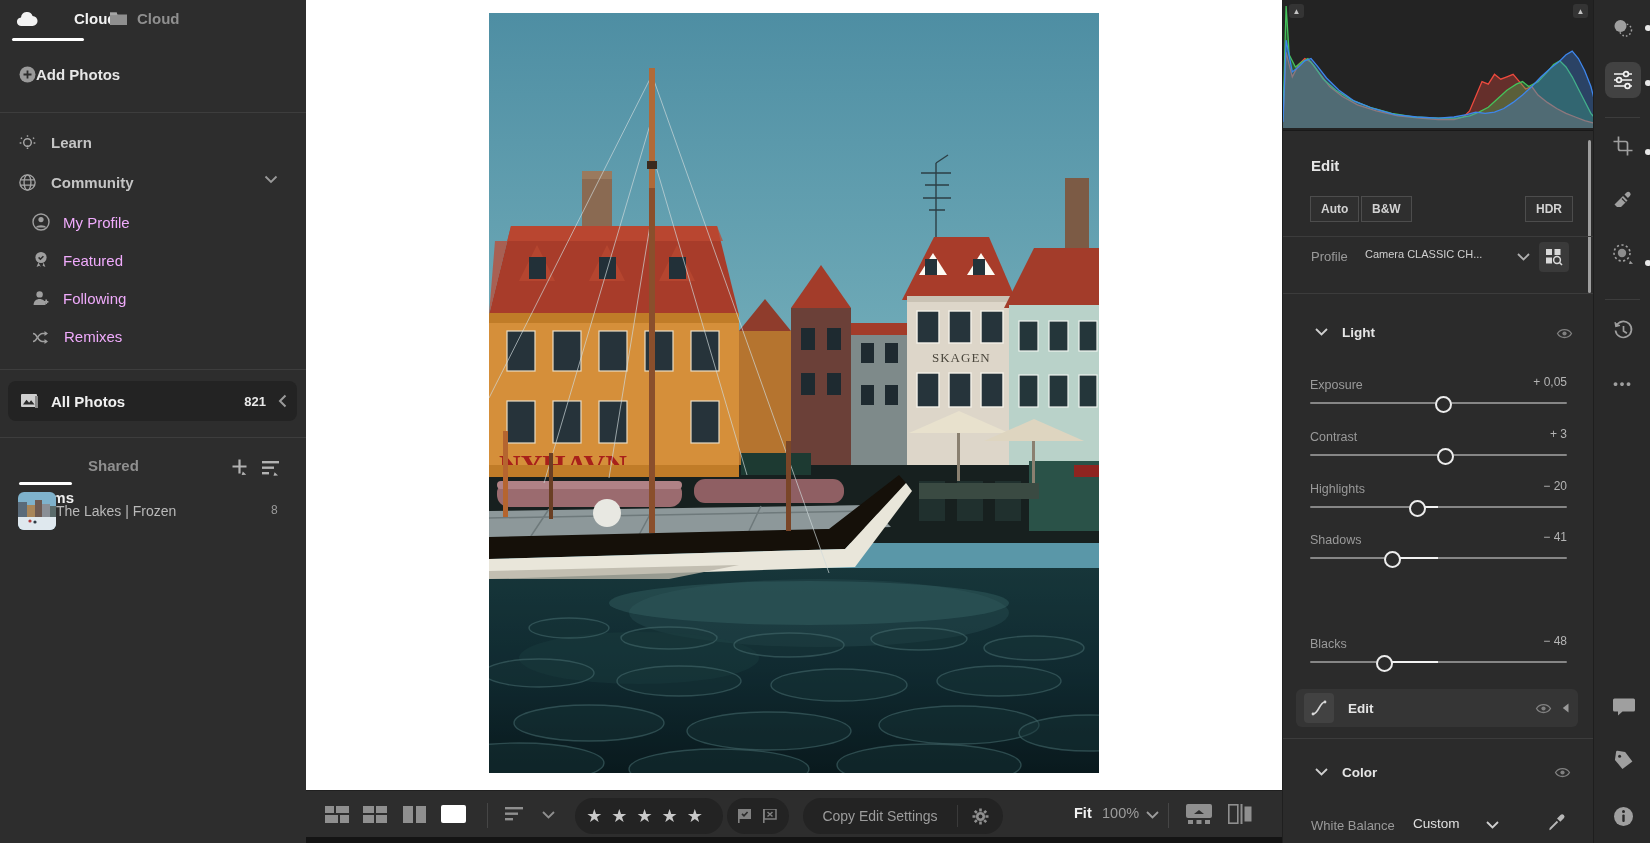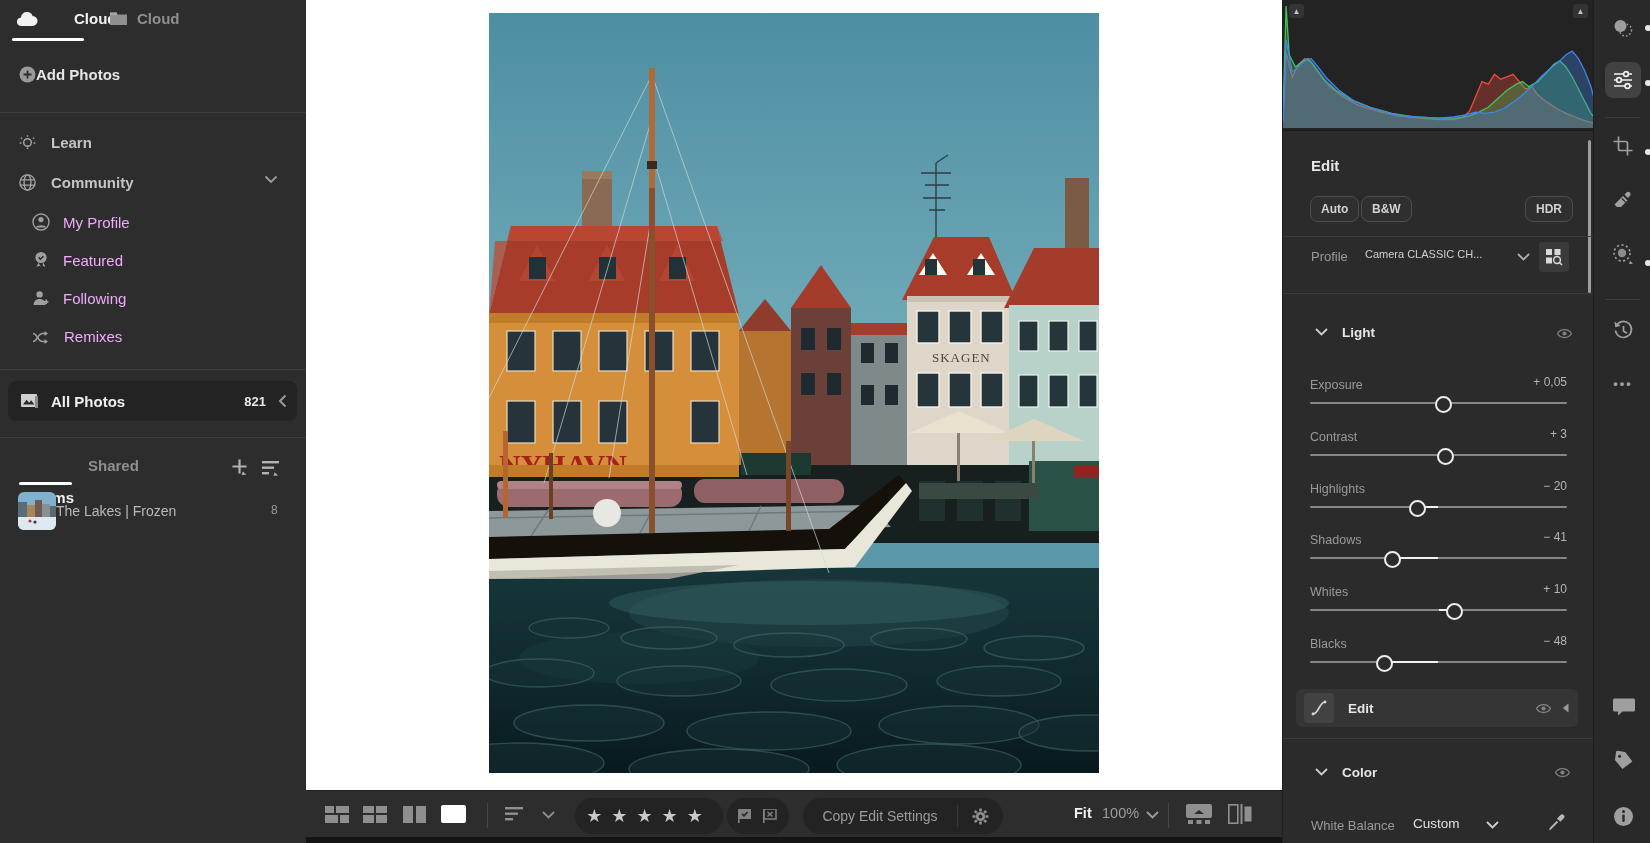--- a/index.html
+++ b/index.html
@@ -23,21 +23,21 @@
   .photo{position:absolute;left:183px;top:13px;width:610px;height:760px;overflow:hidden;background:#5a97a8;}
   .toolbar{position:absolute;left:0;top:790px;width:976px;height:47px;background:#2d2d2d;border-top:1px solid #202020;}
   .pill{position:absolute;top:7px;height:36px;background:#232323;border-radius:18px;display:flex;align-items:center;}
   .vdiv{position:absolute;top:12px;width:1px;height:25px;background:#464646;}
   .star{font-size:18px;color:#c9c9c9;letter-spacing:9px;line-height:1;}
   
   .panel{position:absolute;left:1282px;top:0;width:311px;height:843px;background:#2b2b2b;border-left:1px solid #1f1f1f;}
   .pdiv{position:absolute;left:0;width:311px;height:1px;background:#3c3c3c;}
   .hist{position:absolute;left:0;top:0;width:311px;height:130px;background:#232323;border-bottom:1px solid #191919;}
   .clipbtn{position:absolute;width:15px;height:14px;background:#343434;border-radius:3px;color:#c4c4c4;font-size:8px;display:flex;align-items:center;justify-content:center;}
-  .btn{height:24px;padding:0 10px;border:1px solid #4d4d4d;border-radius:8px;background:#2f2f2f;color:#d2d2d2;font-size:12px;font-weight:600;display:flex;align-items:center;justify-content:center;}
+  .btn{height:24px;padding:0 10px;border:1px solid #4d4d4d;border-radius:0;background:#2f2f2f;color:#d2d2d2;font-size:12px;font-weight:600;display:flex;align-items:center;justify-content:center;}
   .sec-title{font-size:13.5px;font-weight:bold;color:#e5e5e5;}
   .slabel{font-size:12.5px;color:#9a9a9a;}
   .svalue{font-size:12px;color:#b4b4b4;}
   .srow{position:absolute;left:27px;width:257px;height:36px;}
   .track{position:absolute;left:0;top:27px;width:100%;height:2px;background:#868686;border-radius:1px;}
   .fill{position:absolute;top:27px;height:2px;background:#f2f2f2;}
   .knob{position:absolute;top:21px;width:13px;height:13px;border:2px solid #ededed;border-radius:50%;background:#2b2b2b;margin-left:-8px;}
   .curvecard{position:absolute;left:13px;top:689px;width:282px;height:38px;background:#353535;border-radius:6px;display:flex;align-items:center;}
   .eye{opacity:.85;}
   
@@ -574,25 +574,20 @@
     <div class="srow" style="top:479px;">
       <span class="slabel">Highlights</span>
       <span class="svalue" style="position:absolute;right:0;top:0;">− 20</span>
       <div class="track"></div><div class="fill" style="left: 41.7%; width: 8.3%;"></div><div class="knob" style="left: 41.7%;"></div>
     </div>
     <div class="srow" style="top:530px;">
       <span class="slabel">Shadows</span>
       <span class="svalue" style="position:absolute;right:0;top:0;">− 41</span>
       <div class="track"></div><div class="fill" style="left: 31.9%; width: 18.1%;"></div><div class="knob" style="left: 31.9%;"></div>
     </div>
-    <div class="srow" style="top:582px;">
-      <span class="slabel">Whites</span>
-      <span class="svalue" style="position:absolute;right:0;top:0;">+ 10</span>
-      <div class="track"></div><div class="fill" style="left: 50%; width: 6.1%;"></div><div class="knob" style="left: 56.1%;"></div>
-    </div>
     <div class="srow" style="top:634px;">
       <span class="slabel">Blacks</span>
       <span class="svalue" style="position:absolute;right:0;top:0;">− 48</span>
       <div class="track"></div><div class="fill" style="left: 28.8%; width: 21.2%;"></div><div class="knob" style="left: 28.8%;"></div>
     </div>
 
     <div class="curvecard">
       <span style="width:30px;height:30px;margin-left:8px;background:#424242;border-radius:4px;display:flex;align-items:center;justify-content:center;">
           <svg width="18" height="18" viewBox="0 0 18 18" fill="none" stroke="#d8d8d8" stroke-width="1.6">
             <path d="M3 15C8.5 15 9.5 3 15 3"></path>

